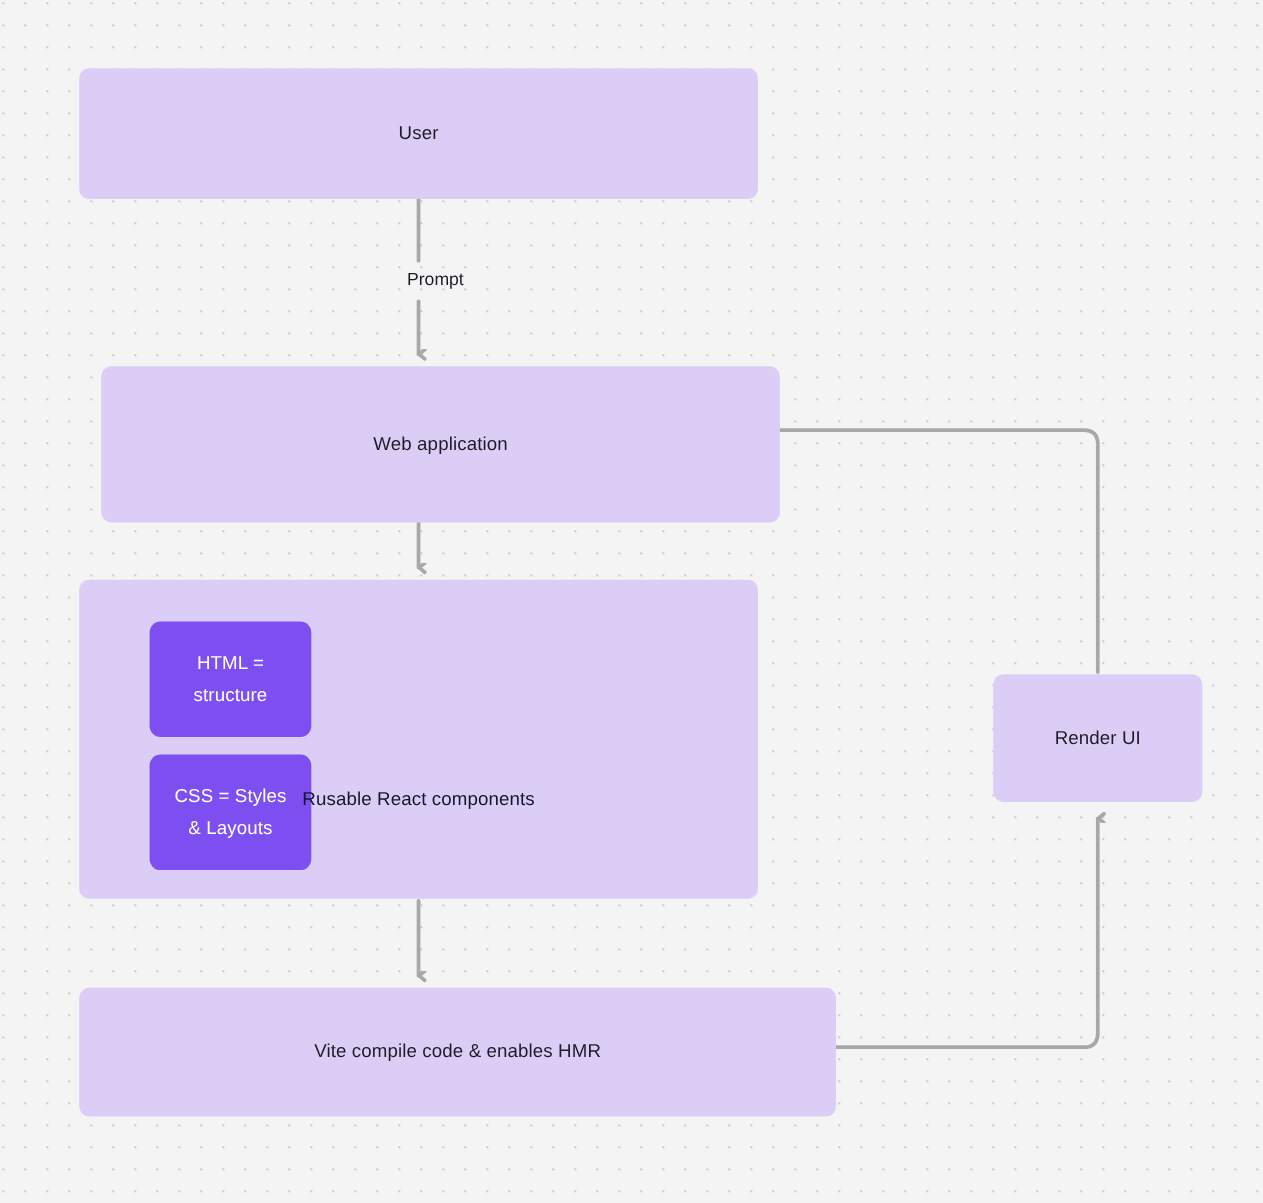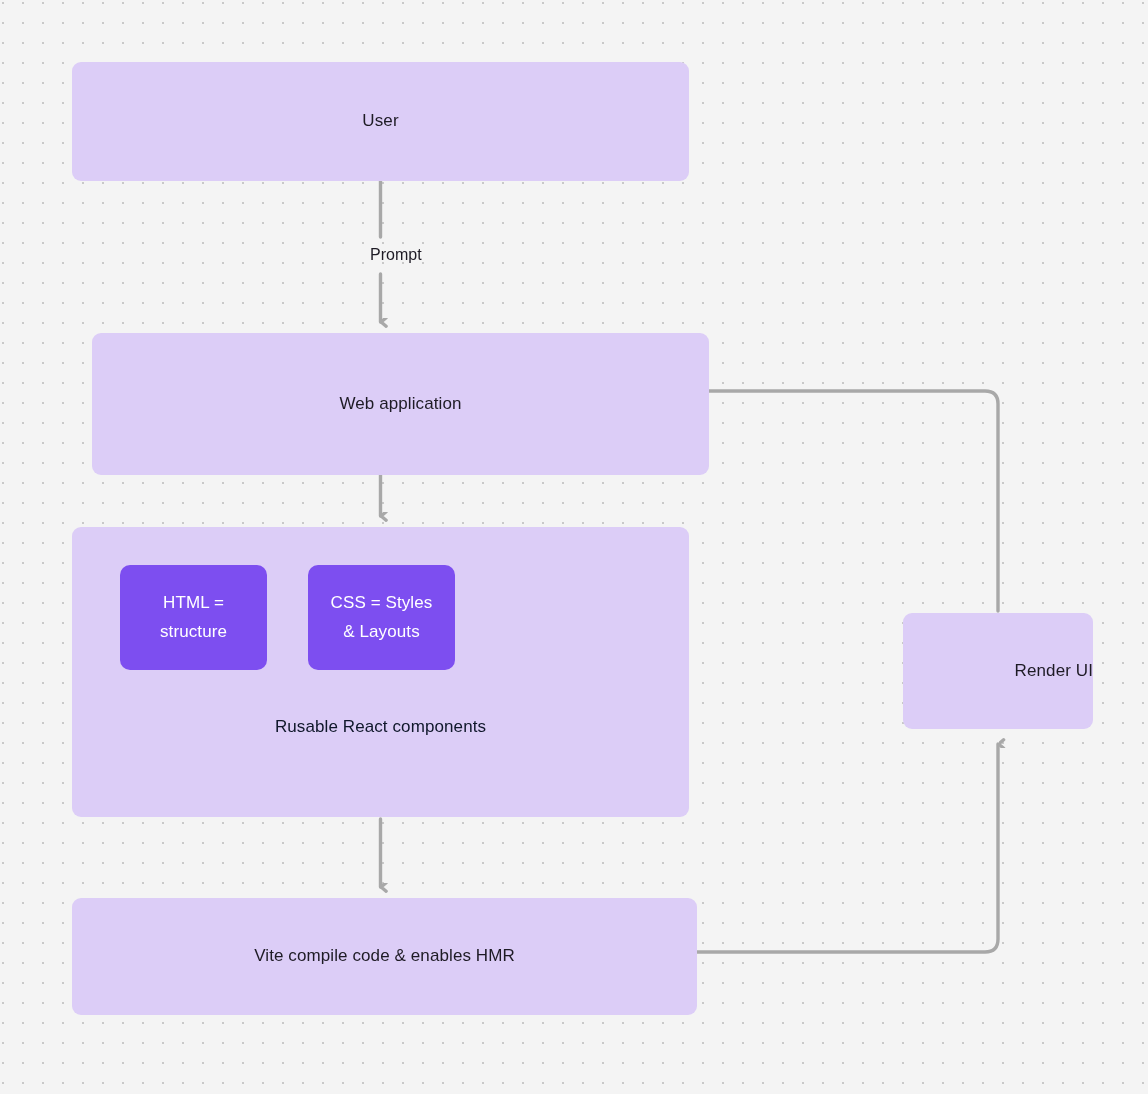--- a/index.html
+++ b/index.html
@@ -51,32 +51,33 @@
     left: 72px;  top: 62px;  width: 617px; height: 119px;
   }
   #node-webapp {
     left: 72px;  top: 333px; width: 617px; height: 142px; margin-left: 20px;
   }
   #node-components {
     left: 72px;  top: 527px; width: 617px; height: 290px;
     display: block;
   }
   #node-vite {
-    left: 72px;  top: 898px; width: 625px; height: 117px;
+    left: 72px;  top: 898px; width: 688px; height: 117px;
   }
   #node-render {
-    left: 903px; top: 613px; width: 190px; height: 116px; justify-content: flex-end;
+    left: 903px; top: 613px; width: 190px; height: 116px;
   }
   
   .sub-row {
     position: absolute;
-    left: 48px;
+    left: 64px;
     top: 38px;
     display: flex;
-    gap: 41px;
+    gap: 16px;
+    flex-direction: column;
   }
   .sub-node {
     width: 147px;
     height: 105px;
     box-sizing: border-box;
     background: #7d4ef0;
     border-radius: 10px;
     display: flex;
     align-items: center;
     justify-content: center;

